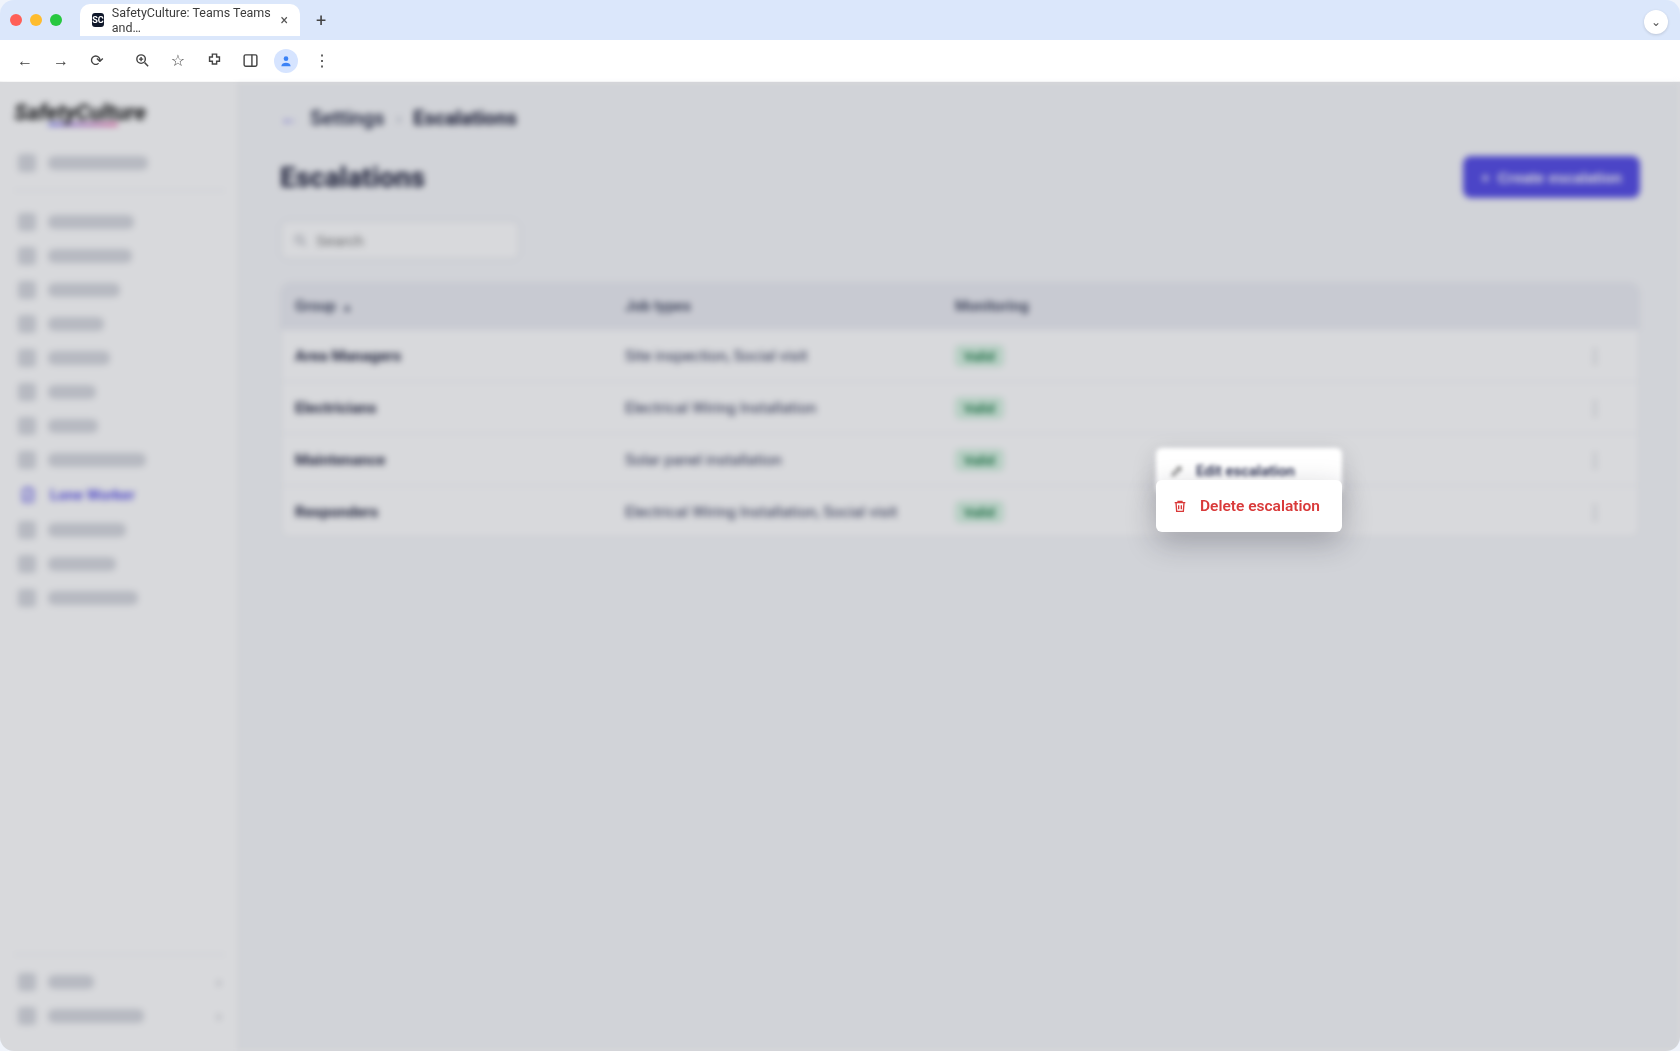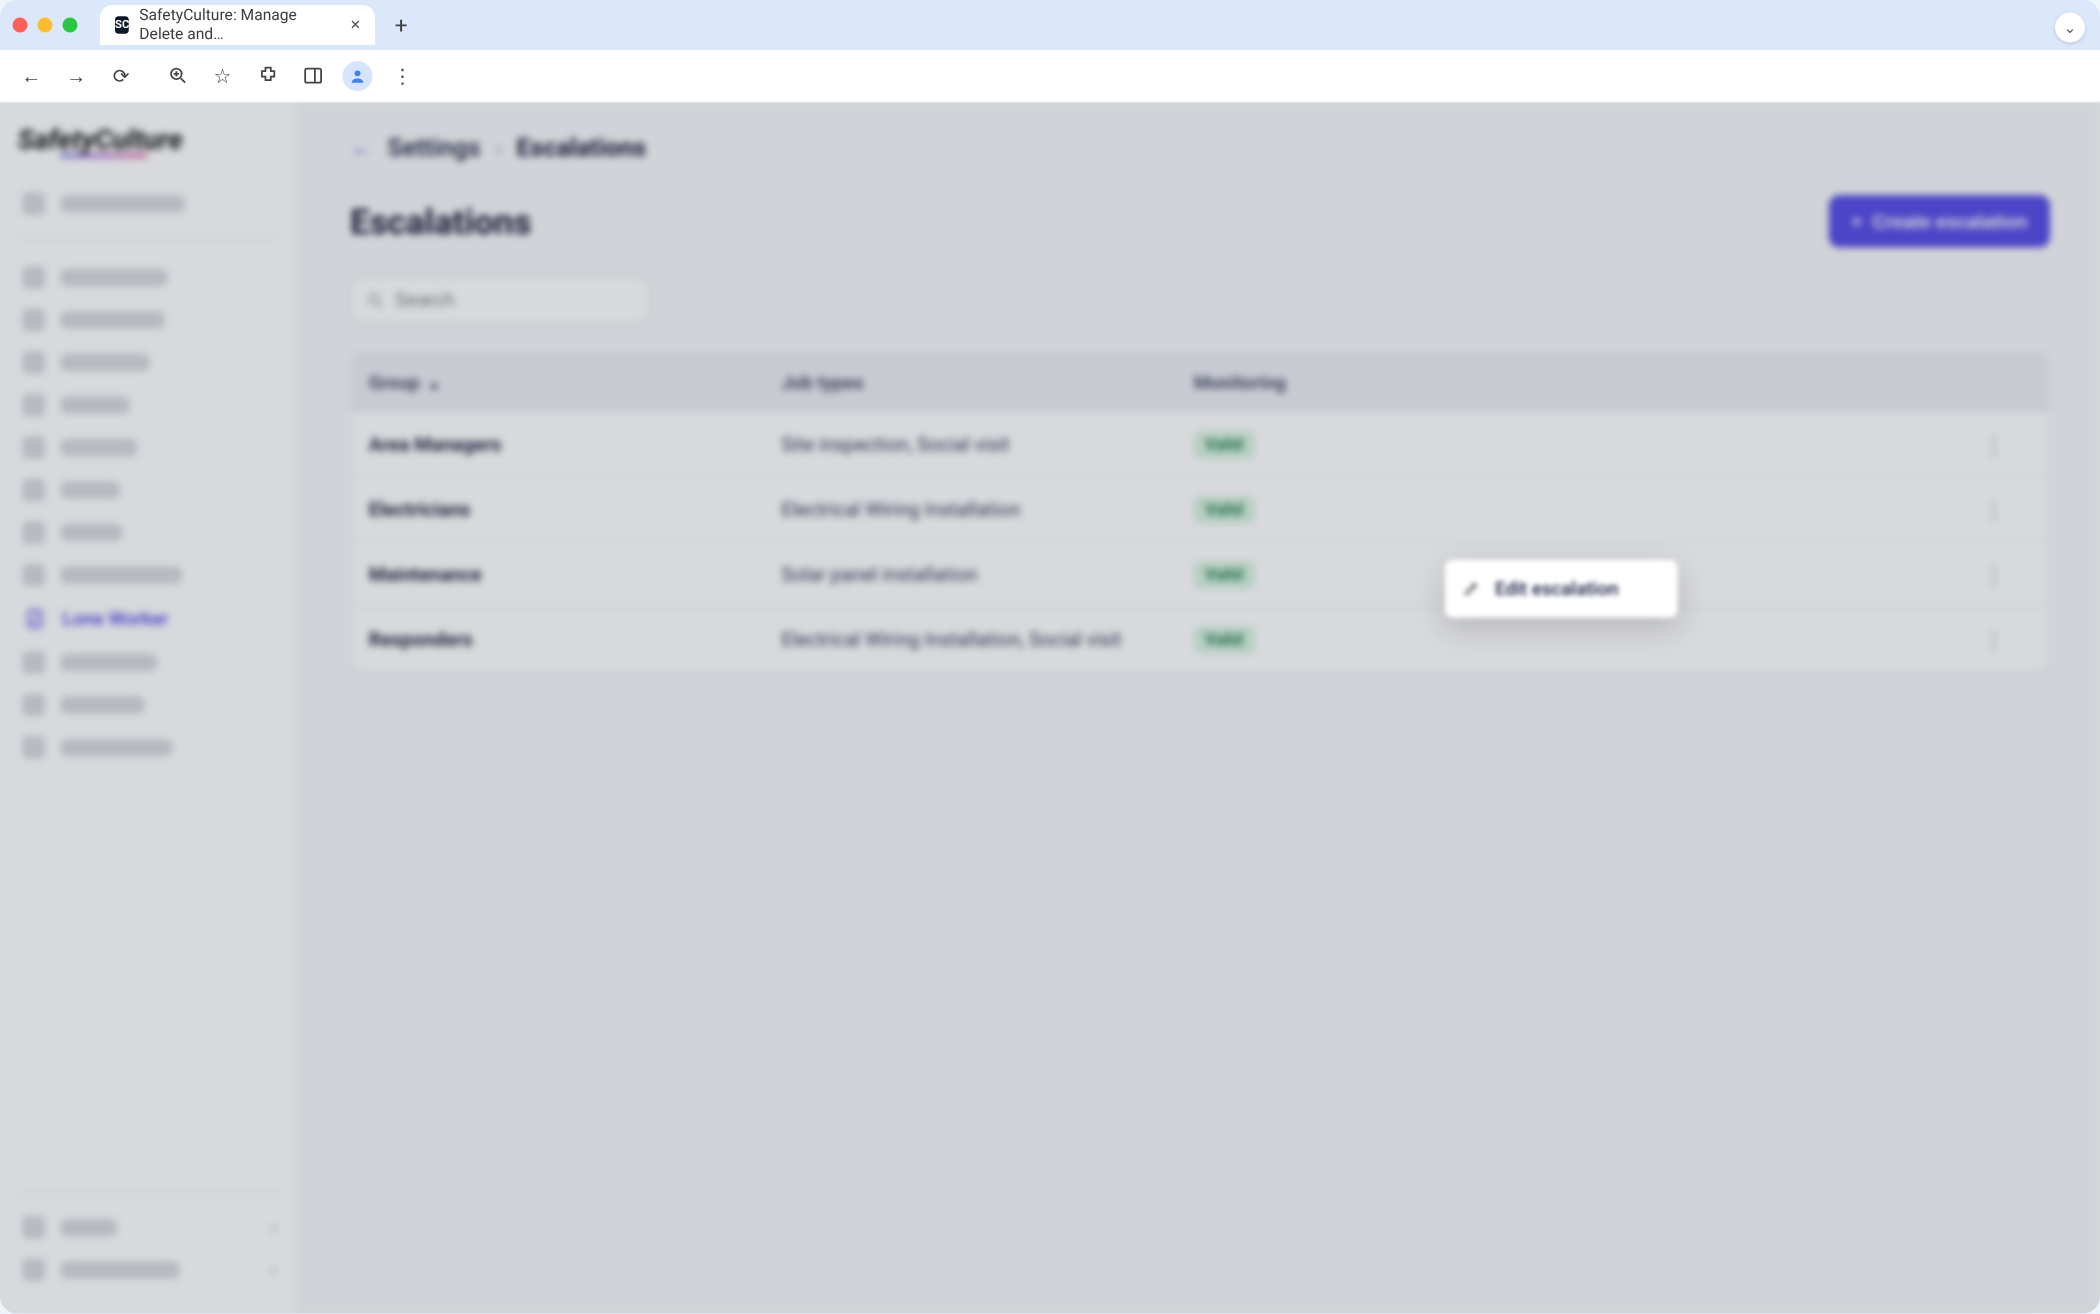--- a/index.html
+++ b/index.html
@@ -86,21 +86,21 @@
   <div class="dropdown-chev">⌄</div>
 
   <div class="tab-strip">
     <div class="traffic">
       <span class="tl-r"></span>
       <span class="tl-y"></span>
       <span class="tl-g"></span>
     </div>
     <div class="tab">
       <span class="favicon">SC</span>
-      <span>SafetyCulture: Manage Delete and…</span>
+      <span>SafetyCulture: Teams Teams and…</span>
       <span class="close">×</span>
     </div>
     <div class="newtab">+</div>
   </div>
 
   <div class="toolbar">
     <div class="navbtn">←</div>
     <div class="navbtn">→</div>
     <div class="navbtn">⟳</div>
     <div class="toolbar-right">
@@ -281,14 +281,22 @@
       <div class="mi">
         <span class="ic">
           <svg width="14" height="14" viewBox="0 0 24 24" fill="none" stroke="currentColor" stroke-width="2">
               <path d="M4 20l4-1 11-11-3-3L5 16l-1 4zM14 6l3 3"></path>
             </svg>
         </span>
         <span>Edit escalation</span>
       </div>
     </div>
 
+    <div class="delete-popover">
+      <span class="ic">
+        <svg width="16" height="16" viewBox="0 0 24 24" fill="none" stroke="currentColor" stroke-width="2">
+            <path d="M4 7h16M9 7V5h6v2M6 7l1 13h10l1-13M10 11v6M14 11v6"></path>
+          </svg>
+      </span>
+      <span class="txt">Delete escalation</span>
+    </div>
   </div>
 </div>
 
 </body></html>

